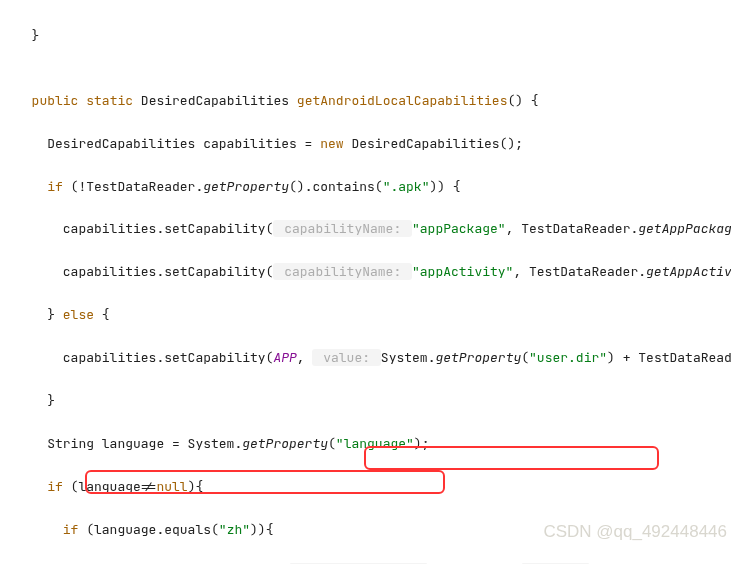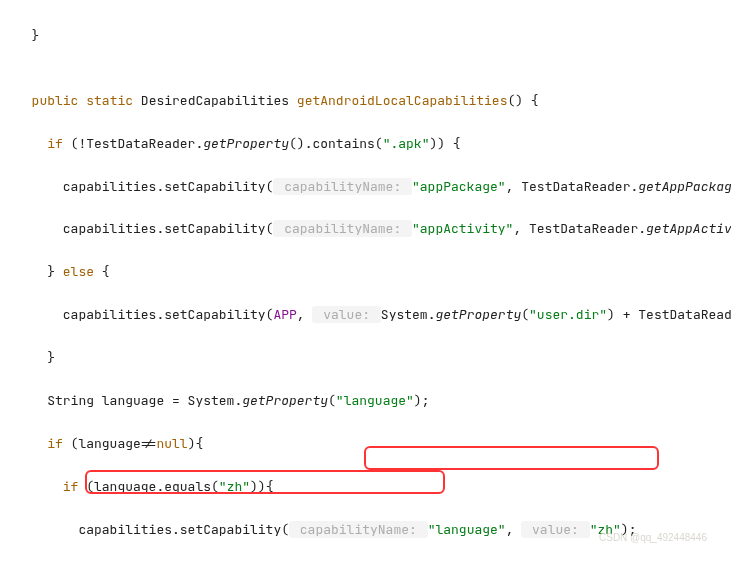--- a/index.html
+++ b/index.html
@@ -17,48 +17,49 @@
     position: relative;
   }
   .code-area {
     padding: 4px 0 4px 16px;
     white-space: pre;
   }
   .line { display: block; }
   .kw { color: #a16207; }
   .method-decl { color: #a16207; }
   .str { color: #067d17; }
-  .const { color: #871094; }
+  .const { color: #871094; font-style: italic; }
   .hint { color: #adadad; font-style: normal; background:#f4f4f4; border-radius:3px; padding:0 3px;text-align:right;}
   .red-box {
     position: absolute;
     border: 2px solid #ff3333;
     border-radius: 6px;
     pointer-events: none;
   }
   .box1 { left: 364px; top: 446px; width: 295px; height: 24px; }
   .box2 { left: 85px; top: 470px; width: 360px; height: 24px; }
   .watermark {
     position: absolute;
-    right: 24px;
+    right: 4px;
     bottom: 18px;
     color: #d9d7cf;
     font-family: sans-serif;
-    font-size: 10px;
+    font-size: 17px;
     pointer-events: none;
   }
   .i { font-style: italic; }
 </style>
 </head>
 <body>
 
 <div class="code-area">
 <span class="line"><span>  }</span></span>
 <span class="line"></span>
 <span class="line"><span>  </span><span class="kw">public</span> <span class="kw">static</span><span> DesiredCapabilities </span><span class="method-decl">getAndroidLocalCapabilities</span><span>() {</span></span>
+<span class="line"><span>    DesiredCapabilities capabilities = </span><span class="kw">new</span><span> DesiredCapabilities();</span></span>
 <span class="line"><span>    </span><span class="kw">if</span><span> (!TestDataReader.</span><span class="i">getProperty</span><span>().contains(</span><span class="str">".apk"</span><span>)) {</span></span>
 <span class="line"><span>      capabilities.setCapability(</span><span class="hint"> capabilityName: </span><span class="str">"appPackage"</span><span>, TestDataReader.</span><span class="i">getAppPackage</span></span>
 <span class="line"><span>      capabilities.setCapability(</span><span class="hint"> capabilityName: </span><span class="str">"appActivity"</span><span>, TestDataReader.</span><span class="i">getAppActivity</span></span>
 <span class="line"><span>    } </span><span class="kw">else</span><span> {</span></span>
 <span class="line"><span>      capabilities.setCapability(</span><span class="const">APP</span><span>, </span><span class="hint"> value: </span><span>System.</span><span class="i">getProperty</span><span>(</span><span class="str">"user.dir"</span><span>) + TestDataReader.</span></span>
 <span class="line"><span>    }</span></span>
 <span class="line"><span>    String language = System.</span><span class="i">getProperty</span><span>(</span><span class="str">"language"</span><span>);</span></span>
 <span class="line"><span>    </span><span class="kw">if</span><span> (language!=</span><span class="kw">null</span><span>){</span></span>
 <span class="line"><span>      </span><span class="kw">if</span><span> (language.equals(</span><span class="str">"zh"</span><span>)){</span></span>
 <span class="line"><span>        capabilities.setCapability(</span><span class="hint"> capabilityName: </span><span class="str">"language"</span><span>, </span><span class="hint"> value: </span><span class="str">"zh"</span><span>);</span></span>

